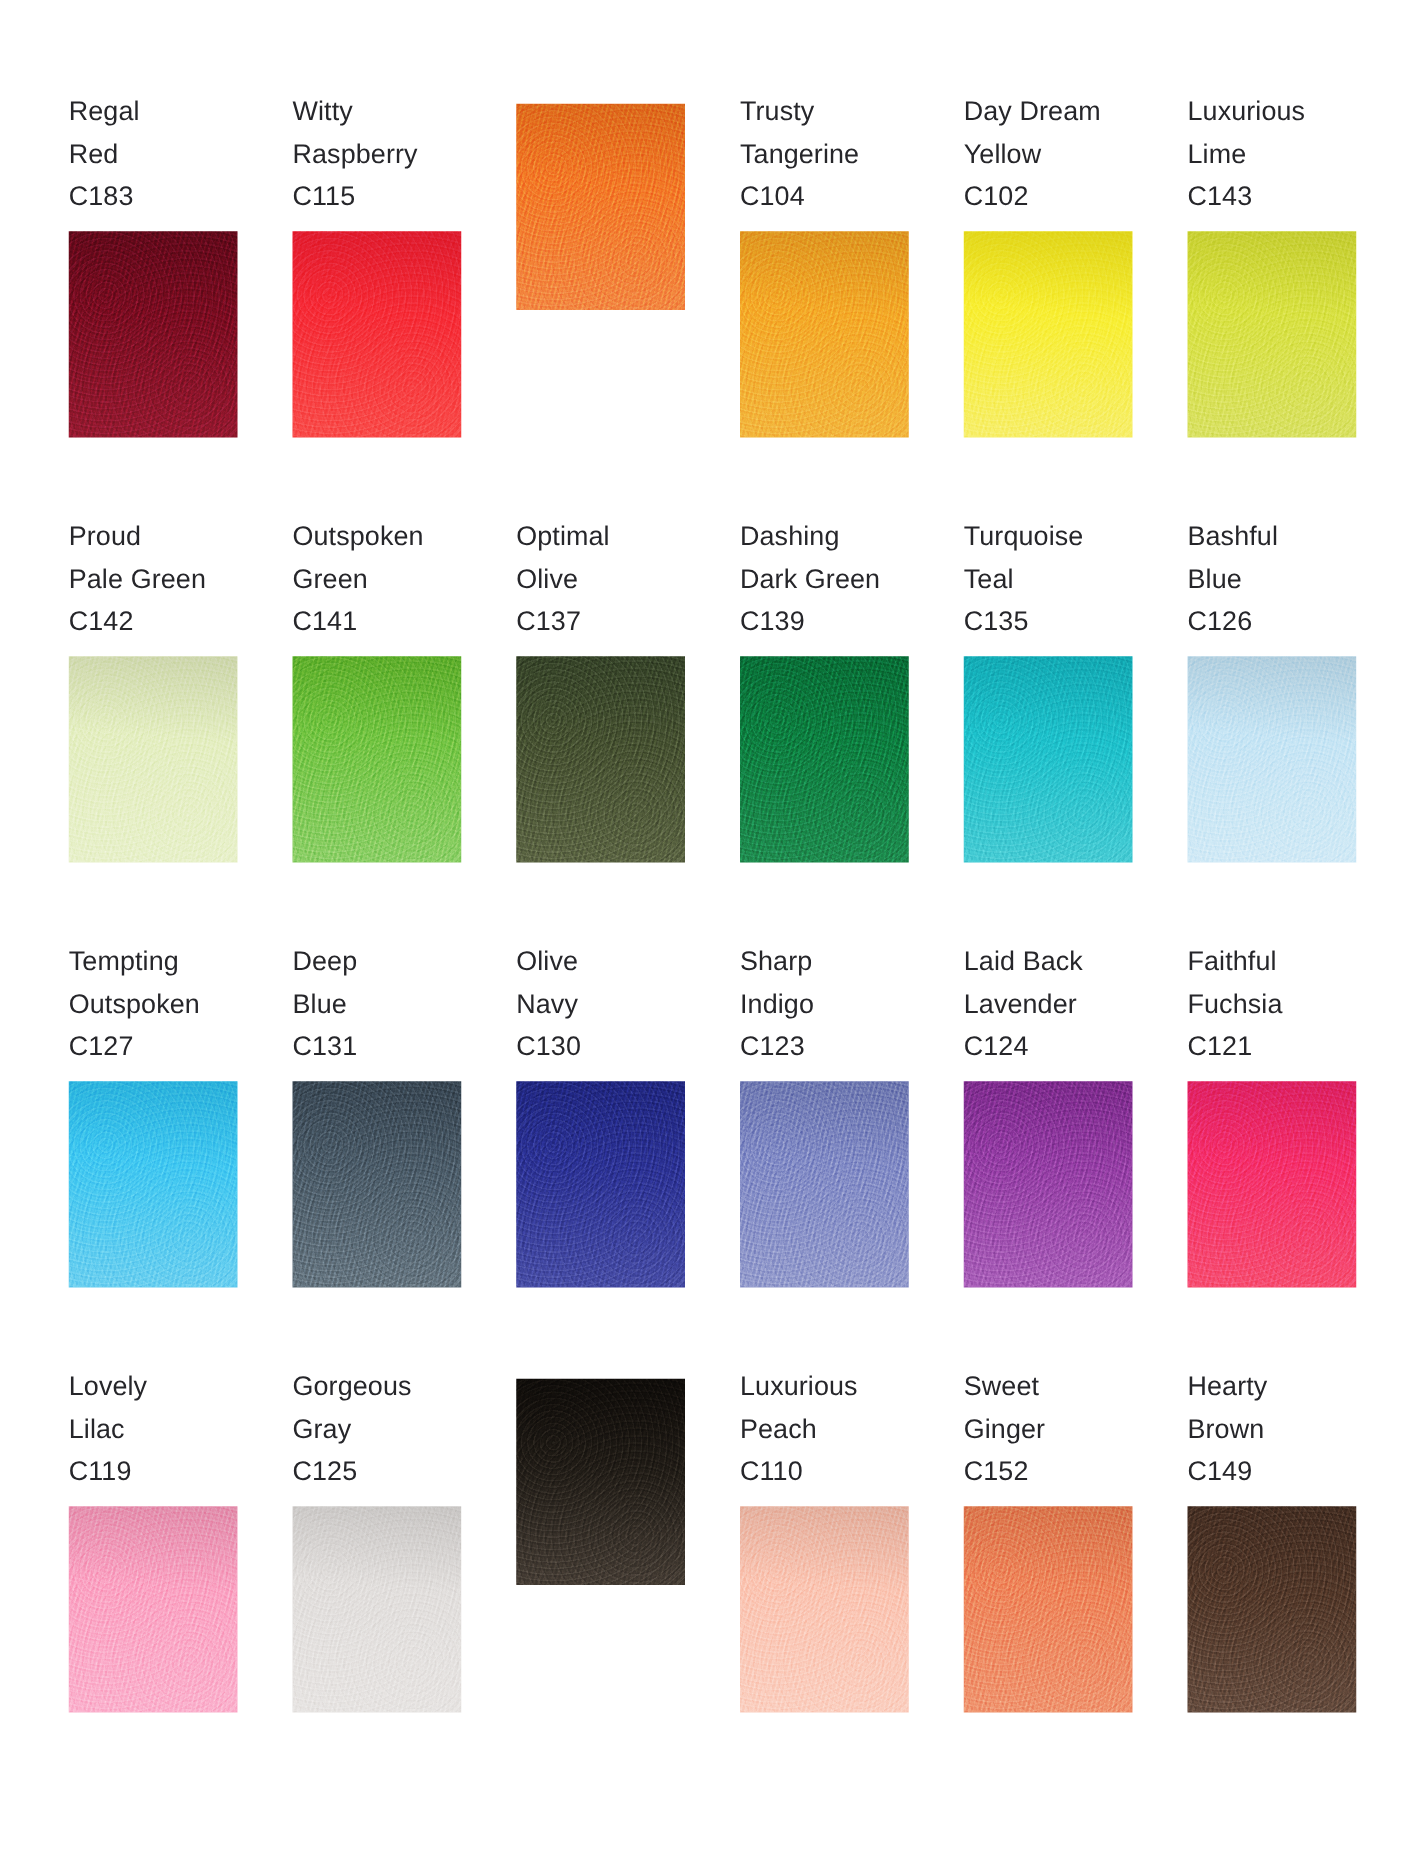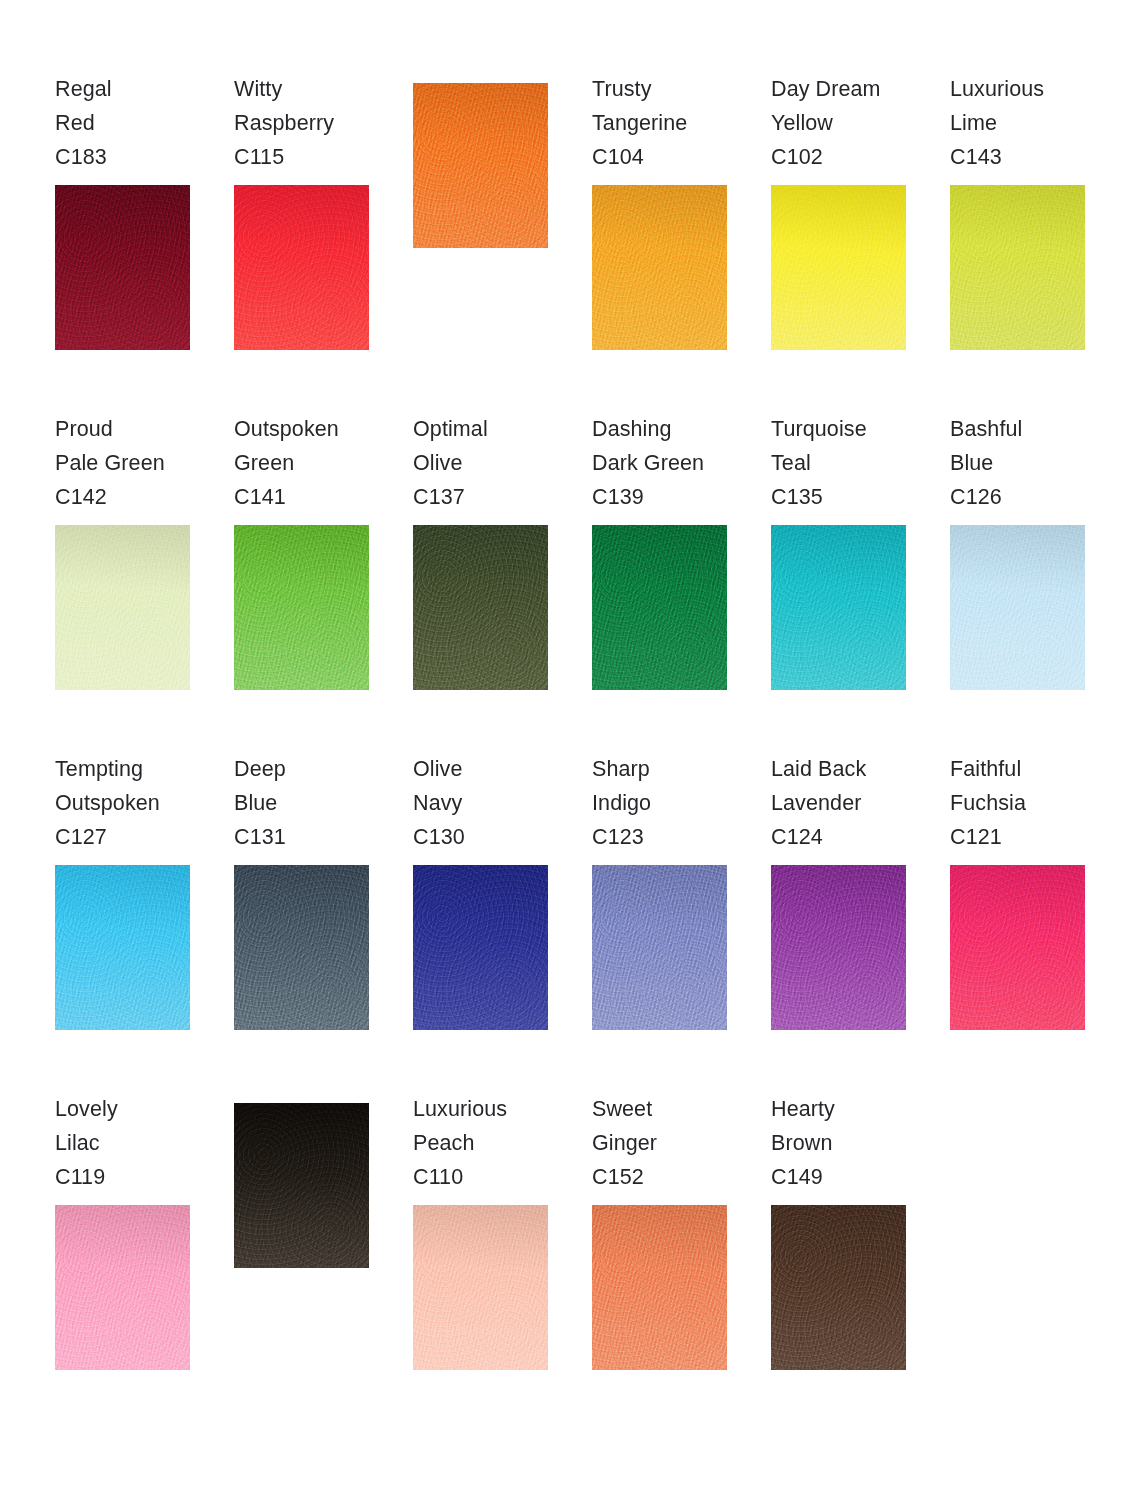--- a/index.html
+++ b/index.html
@@ -316,20 +316,32 @@
           <span class="ln">Lilac</span>
           <span class="ln">C119</span>
         </div>
         <div class="swatch-chip" style="background: linear-gradient(rgb(251, 159, 192) 0%, rgb(251, 166, 197) 48%, rgb(251, 174, 203) 100%);">
           <div class="fibre"></div>
           <div class="fibre2"></div>
           <div class="shade" style="background: linear-gradient(185deg, rgba(0, 0, 0, 0.1) 0%, rgba(0, 0, 0, 0) 40%, rgba(255, 255, 255, 0.06) 100%);"></div>
         </div>
       </div>
       <div class="swatch-card">
+        <div class="swatch-label">
+          <span class="ln">Gorgeous</span>
+          <span class="ln">Gray</span>
+          <span class="ln">C125</span>
+        </div>
+        <div class="swatch-chip" style="background: linear-gradient(rgb(224, 221, 219) 0%, rgb(227, 224, 222) 48%, rgb(230, 227, 225) 100%);">
+          <div class="fibre"></div>
+          <div class="fibre2"></div>
+          <div class="shade" style="background: linear-gradient(185deg, rgba(0, 0, 0, 0.1) 0%, rgba(0, 0, 0, 0) 40%, rgba(255, 255, 255, 0.06) 100%);"></div>
+        </div>
+      </div>
+      <div class="swatch-card">
         <div class="swatch-chip" style="background: linear-gradient(rgb(16, 13, 10) 0%, rgb(34, 29, 23) 48%, rgb(58, 49, 40) 100%);">
           <div class="fibre"></div>
           <div class="fibre2"></div>
           <div class="shade" style="background: linear-gradient(185deg, rgba(0, 0, 0, 0.1) 0%, rgba(0, 0, 0, 0) 40%, rgba(255, 255, 255, 0.06) 100%);"></div>
         </div>
       </div>
       <div class="swatch-card">
         <div class="swatch-label">
           <span class="ln">Luxurious</span>
           <span class="ln">Peach</span>

